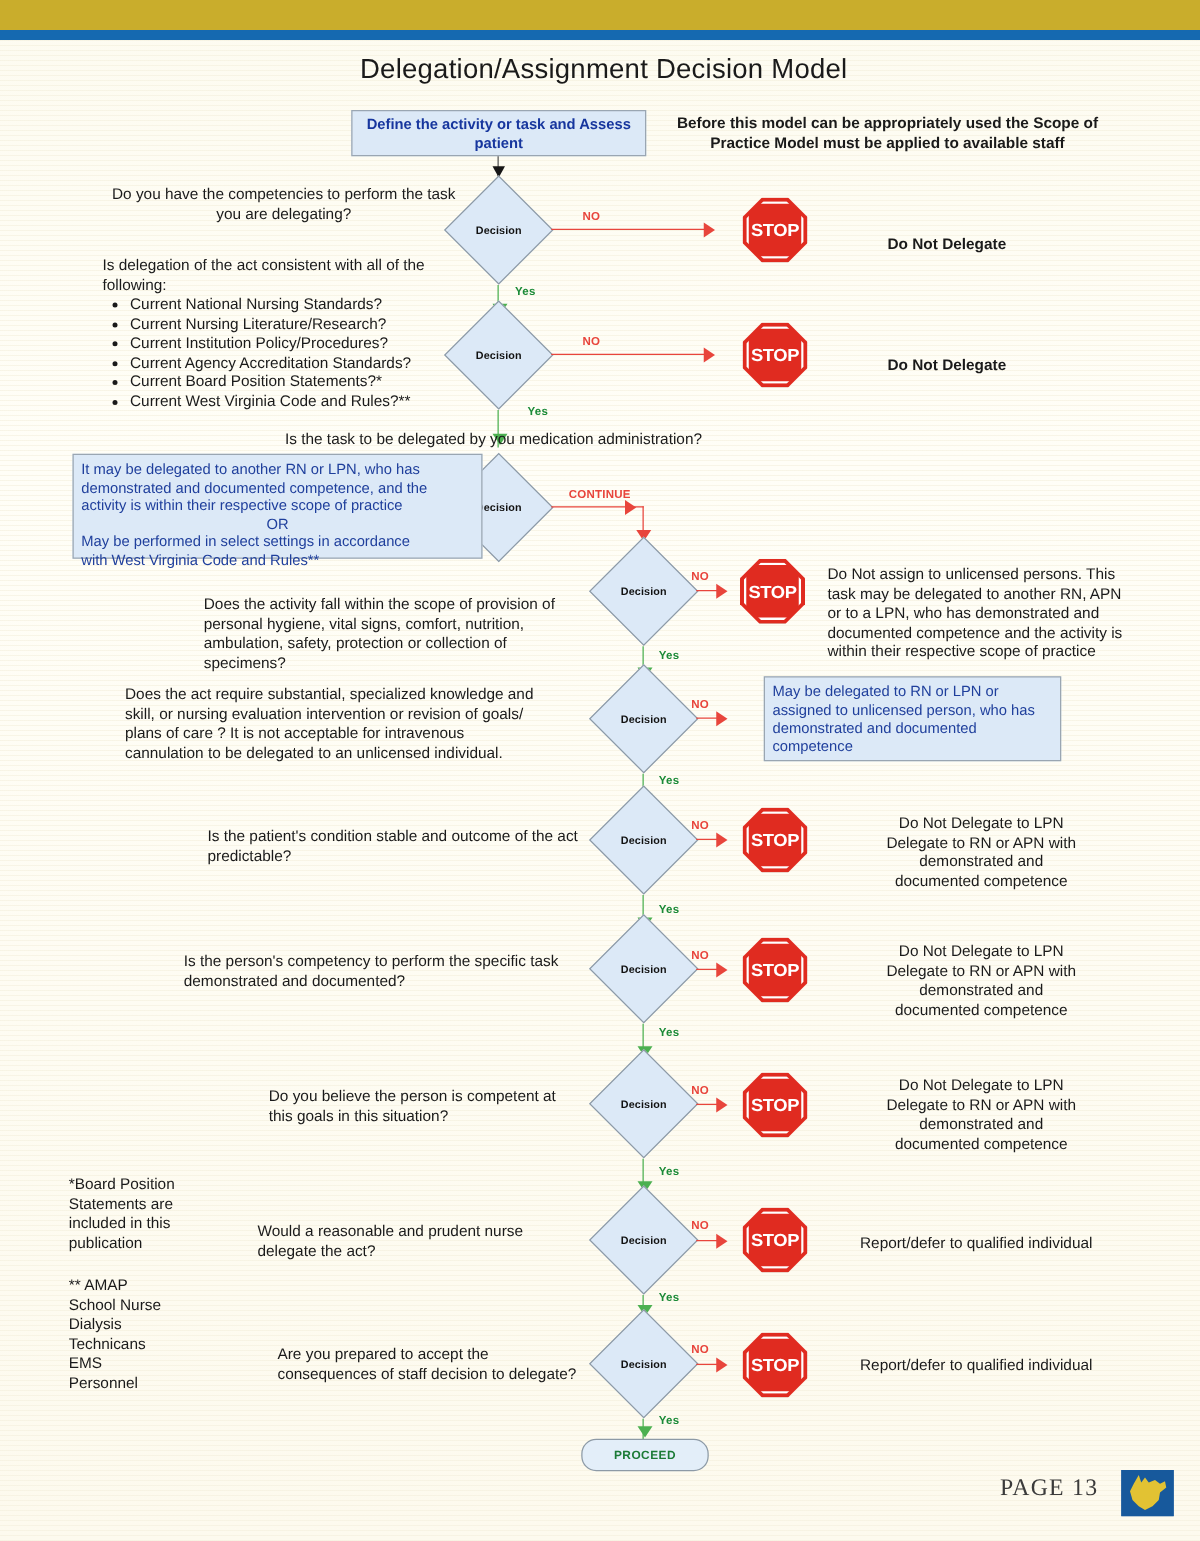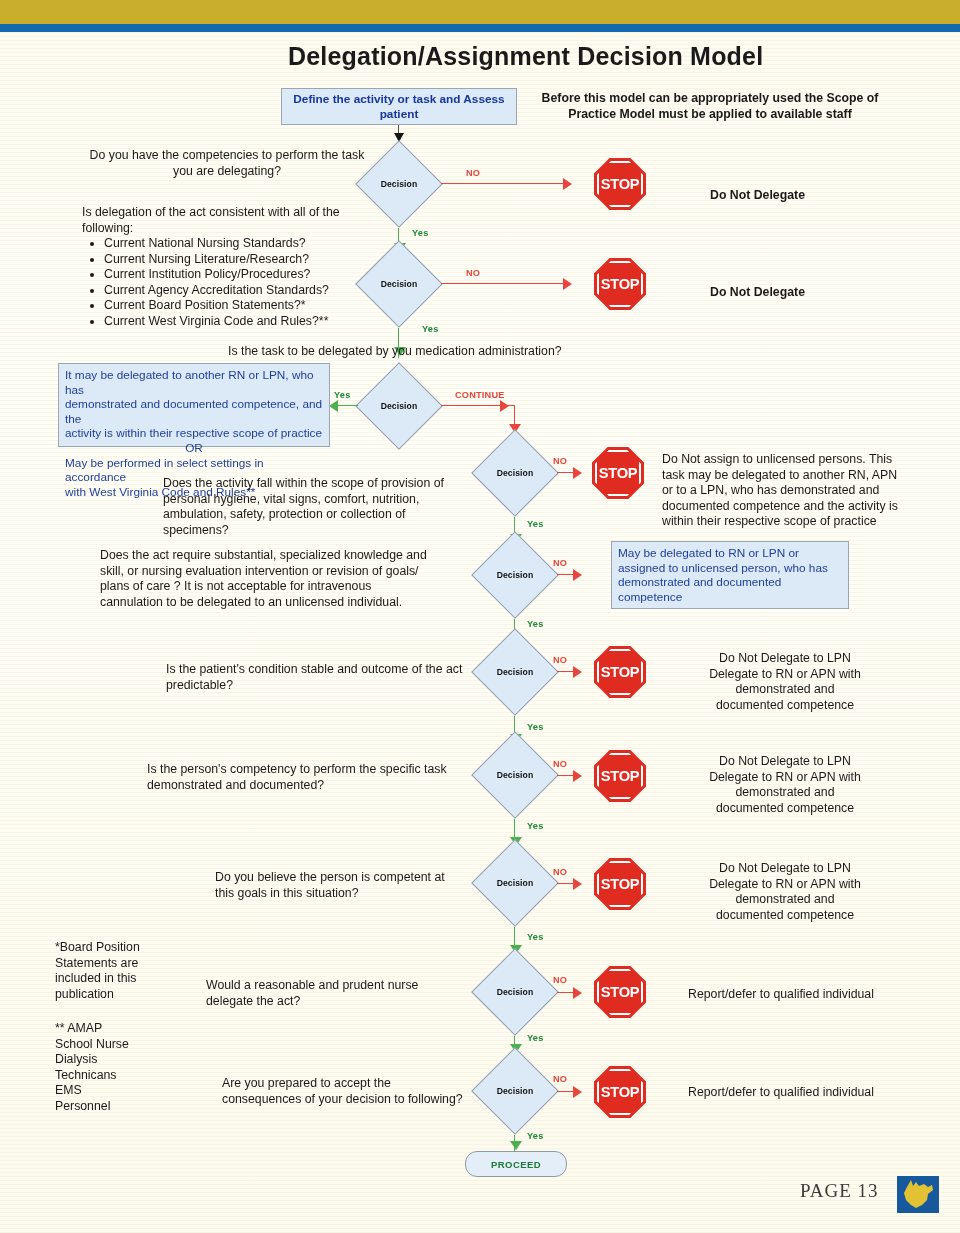--- a/index.html
+++ b/index.html
@@ -18,21 +18,21 @@
         rgba(243,238,218,0.55) 1px,
         rgba(255,255,250,0.0) 1px,
         rgba(255,255,250,0.0) 4px),
       linear-gradient(to bottom,#fdfbf0 0%,#fffef7 30%,#fdfaee 100%);
   }
   .bar-gold{position:absolute;left:0;top:0;width:960px;height:24px;background:#c9ad2c;}
   .bar-blue{position:absolute;left:0;top:24px;width:960px;height:8px;background:#1569b0;}
 
   .title{
     position:absolute;left:288px;top:42px;
-    font-size:25px;font-weight:bold;color:#1a1a1a;letter-spacing:0.2px;
+    font-size:22px;font-weight:normal;color:#1a1a1a;letter-spacing:0.2px;
   }
 
   
   .txt{position:absolute;color:#1a1a1a;font-size:12.3px;line-height:15.5px;}
   .txt.b{font-weight:bold;}
   .txt.c{text-align:center;}
 
   
   .bluebox{
     position:absolute;
@@ -198,21 +198,21 @@
 
   <div class="dia" style="left:355px;top:362px;">
     <div class="shape"></div>
     <div class="lbl">Decision</div>
   </div>
 
   <div class="ln h grn" style="left:338px;top:405px;width:20px;"></div>
   <div class="arw left g" style="left:329px;top:400px;"></div>
   <div class="elbl yes" style="left:334px;top:390px;">Yes</div>
 
-  <div class="bluebox" style="left:58px;top:363px;width:272px;height:84px;">
+  <div class="bluebox" style="left:58px;top:363px;width:328px;height:84px;">
     <div>It may be delegated to another RN or LPN, who has</div>
     <div>demonstrated and documented competence, and the</div>
     <div>activity is within their respective scope of practice</div>
     <div style="text-align:center;">OR</div>
     <div>May be performed in select settings in accordance</div>
     <div>with West Virginia Code and Rules**</div>
   </div>
 
   <div class="ln h red" style="left:441px;top:405px;width:74px;"></div>
   <div class="arw right" style="left:500px;top:400px;"></div>
@@ -371,21 +371,21 @@
   <div class="ln v grn" style="left:514px;top:1036px;height:30px;"></div>
   <div class="arw down" style="left:510px;top:1044px;"></div>
   <div class="elbl yes" style="left:527px;top:1033px;">Yes</div>
 
   <div class="dia" style="left:471px;top:1047px;">
     <div class="shape"></div>
     <div class="lbl">Decision</div>
   </div>
   <div class="txt" style="left:222px;top:1076px;width:300px;">
     <div>Are you prepared to accept the</div>
-    <div>consequences of your decision to following?</div>
+    <div>consequences of staff decision to delegate?</div>
   </div>
   <div class="ln h red" style="left:557px;top:1091px;width:20px;"></div>
   <div class="arw right" style="left:573px;top:1086px;"></div>
   <div class="elbl no" style="left:553px;top:1074px;">NO</div>
   <div class="stop" style="left:594px;top:1066px;">
     <div class="oct"></div>
     <div class="st">STOP</div>
   </div>
   <div class="txt" style="left:688px;top:1085px;width:260px;">Report/defer to qualified individual</div>
 

